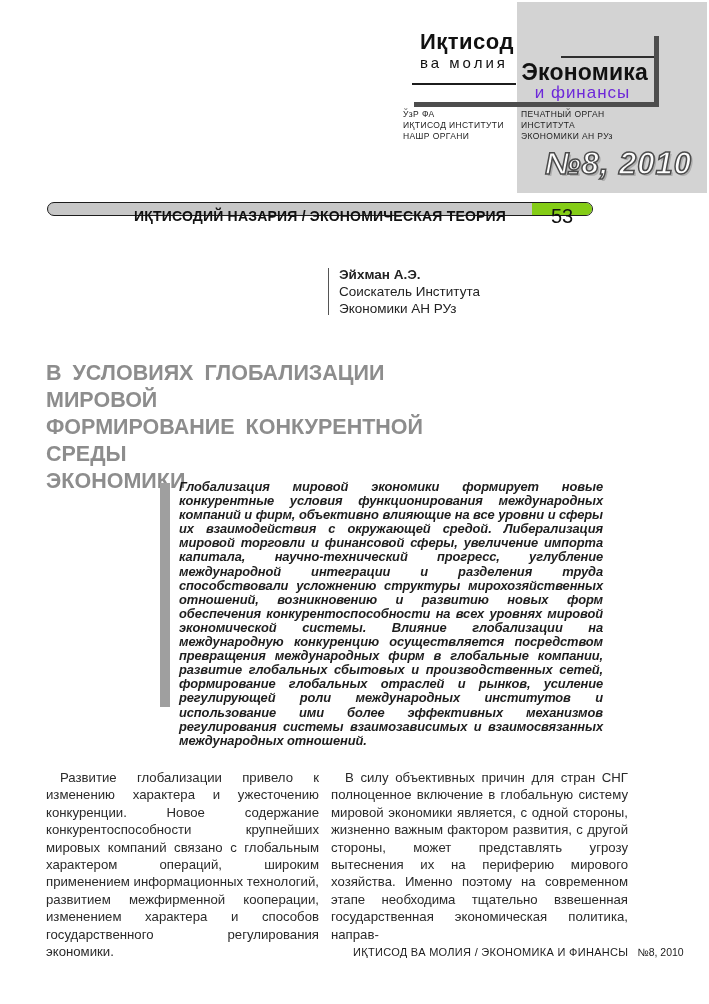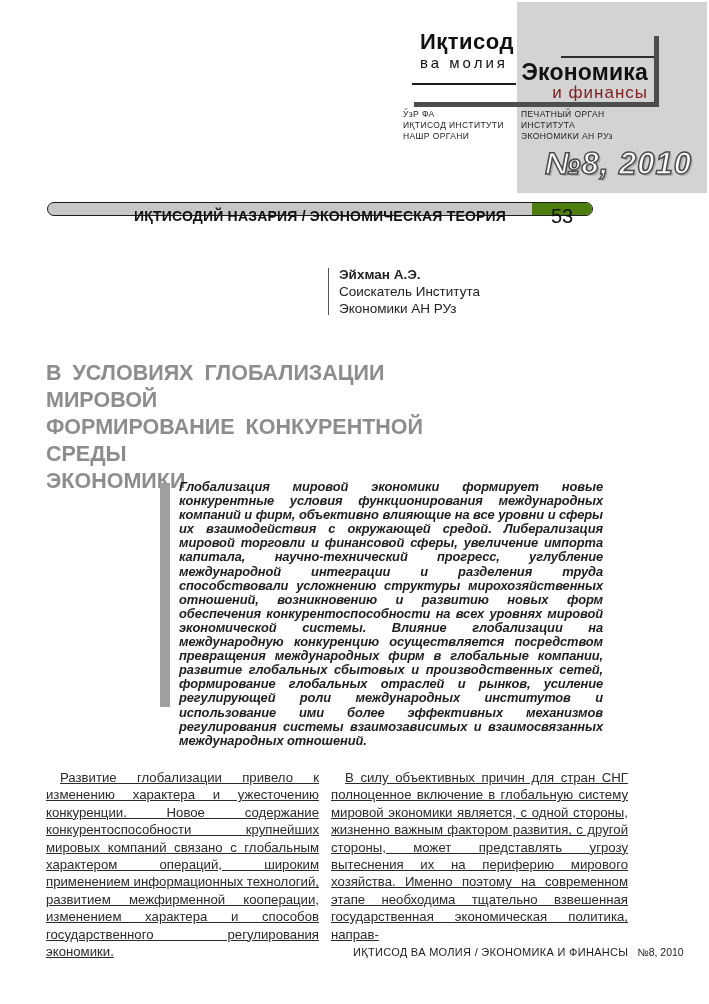--- a/index.html
+++ b/index.html
@@ -11,41 +11,41 @@
   .masthead-panel { position:absolute; left:517px; top:2px; width:190px; height:191px; background:#d3d3d3; }
   .uz-block { position:absolute; left:420px; top:30px; width:97px; }
   .uz-name { font-size:22px; font-weight:bold; letter-spacing:.5px; color:#111; line-height:24px; }
   .uz-sub  { font-size:15px; letter-spacing:3px; color:#111; line-height:16px; margin-top:1px; }
   .uz-rule { position:absolute; left:412px; top:83px; width:104px; height:2px; background:#1c1c1c; }
   .frame-top    { position:absolute; left:561px; top:56px; width:93px; height:2px; background:#2e2e2e; }
   .frame-right  { position:absolute; left:654px; top:36px; width:5px; height:71px; background:#4d4d4d; }
   .frame-bottom { position:absolute; left:414px; top:102px; width:245px; height:5px; background:#4d4d4d; }
   .ru-block { position:absolute; left:517px; top:60px; width:131px; text-align:right; }
   .ru-name { font-size:23px; font-weight:bold; color:#111; line-height:24px; letter-spacing:.2px; }
-  .ru-sub  { font-size:17px; color:#7f1d1d; line-height:17px; letter-spacing:1px; }
+  .ru-sub  { font-size:17px; color:#6d28d9; line-height:17px; letter-spacing:1px;text-align:center; }
   .note { position:absolute; top:109px; font-size:8.5px; line-height:11px; text-align:left; color:#222; letter-spacing:.4px; }
   .note-left  { left:403px; width:115px; }
   .note-right { left:521px; width:126px; }
   .issue-badge {
     position:absolute; left:545px; top:146px; font-size:31px; font-weight:bold; font-style:italic;
     letter-spacing:1px; color:#fdfdfd; -webkit-text-stroke:1.5px #4b4b4b;
     text-shadow:2px 2px 0 #aeaeae;
   }
   
   .section-bar {
     position:absolute; left:47px; top:202px; width:546px; height:14px;
     border:1.5px solid #1c1c1c; border-radius:10px; background:#c7c7c7; box-sizing:border-box;
   }
   .section-title {
     position:absolute; left:0; top:0; width:100%; text-align:center; line-height:26px;
     font-size:14px; font-weight:bold; color:#111; letter-spacing:.2px;
   }
   .page-num-box {
     position:absolute; right:0; top:0; width:60px; height:100%;
-    background:#4d7c0f; border-radius:0 8px 8px 0; text-align:center;
+    background:#84cc16; border-radius:0 8px 8px 0; text-align:center;
   }
   .page-num { font-size:20px; line-height:26px; color:#111; }
   
   .author-rule { position:absolute; left:328px; top:268px; width:1px; height:47px; background:#555; }
   .author-block { position:absolute; left:339px; top:266px; font-size:13.5px; line-height:17px; color:#222; }
   .author-name { font-weight:bold; }
   
   .article-title {
     position:absolute; left:46px; top:360px; width:440px;
     font-size:21.5px; font-weight:bold; color:#8d8d8d; line-height:27px; word-spacing:5px;
@@ -53,21 +53,21 @@
   
   .abstract-bar { position:absolute; left:160px; top:483px; width:10px; height:224px; background:#9f9f9f; }
   .abstract-text {
     position:absolute; left:179px; top:480px; width:424px;
     font-size:12.9px; line-height:14.1px; font-weight:bold; font-style:italic;
     text-align:justify; color:#1d1d1d; letter-spacing:-.1px;
   }
   
   .body-col {
     position:absolute; top:769px; font-size:13.2px; line-height:17.4px;
-    text-align:justify; color:#2a2a2a; text-indent:14px;text-decoration:underline;
+    text-align:justify; color:#2a2a2a; text-indent:14px;
   }
   .col-left  { left:46px;  width:273px; }
   .col-right { left:331px; width:297px; }
   
   .footer { position:absolute; left:313px; top:946px; font-size:11px; color:#1c1c1c; white-space:nowrap; }
   .footer-bold { font-weight:normal; letter-spacing:.3px;margin-left:40px; }
   .footer-issue { font-size:10.5px; font-weight:normal; margin-left:6px; }
 </style>
 </head>
 <body>

